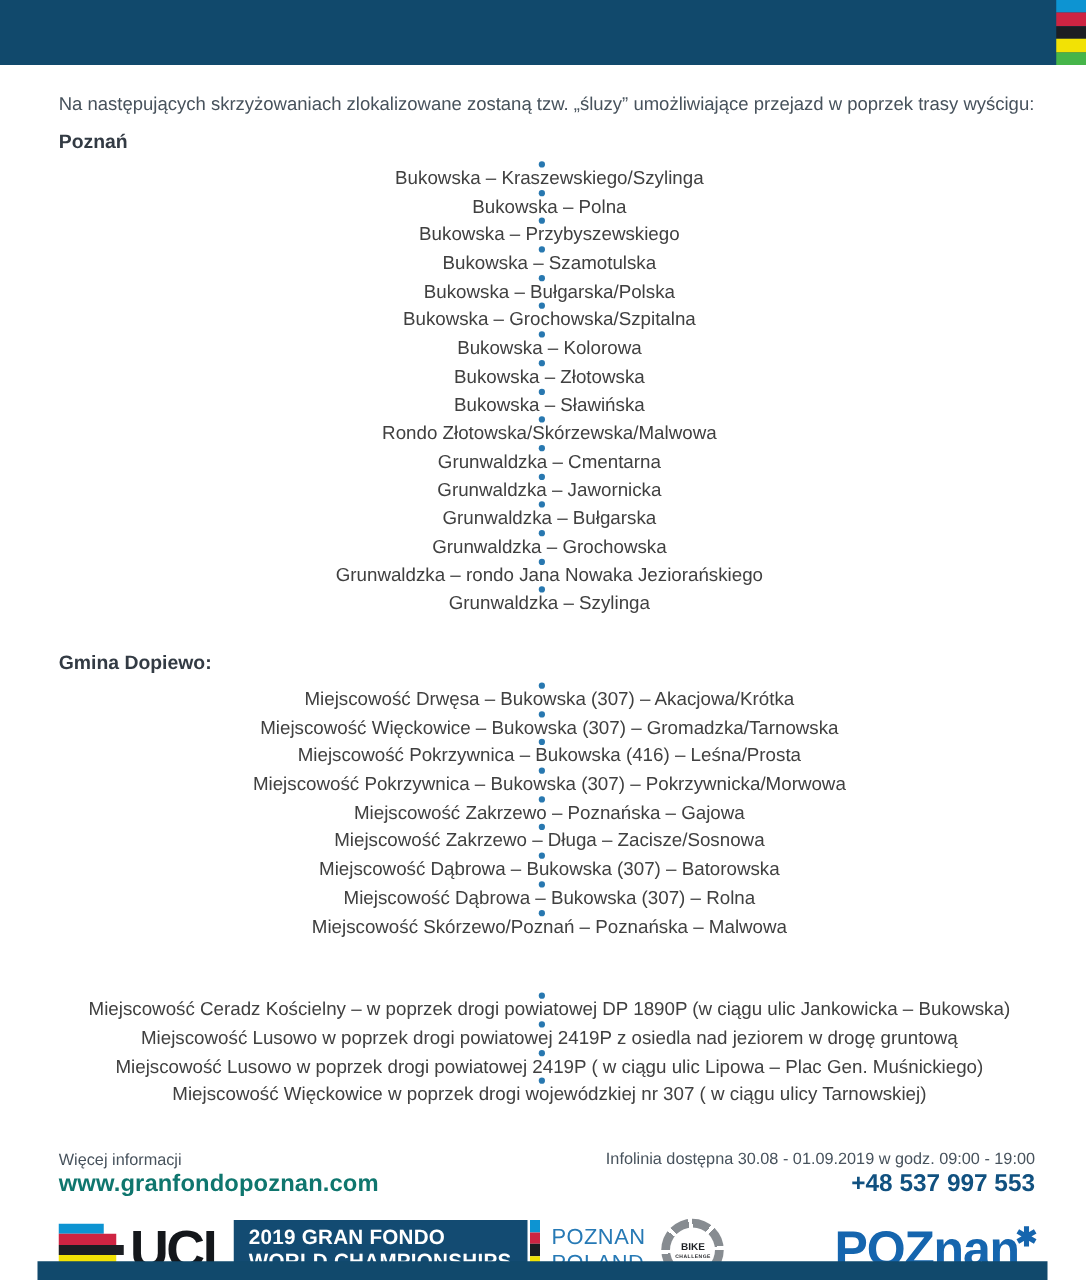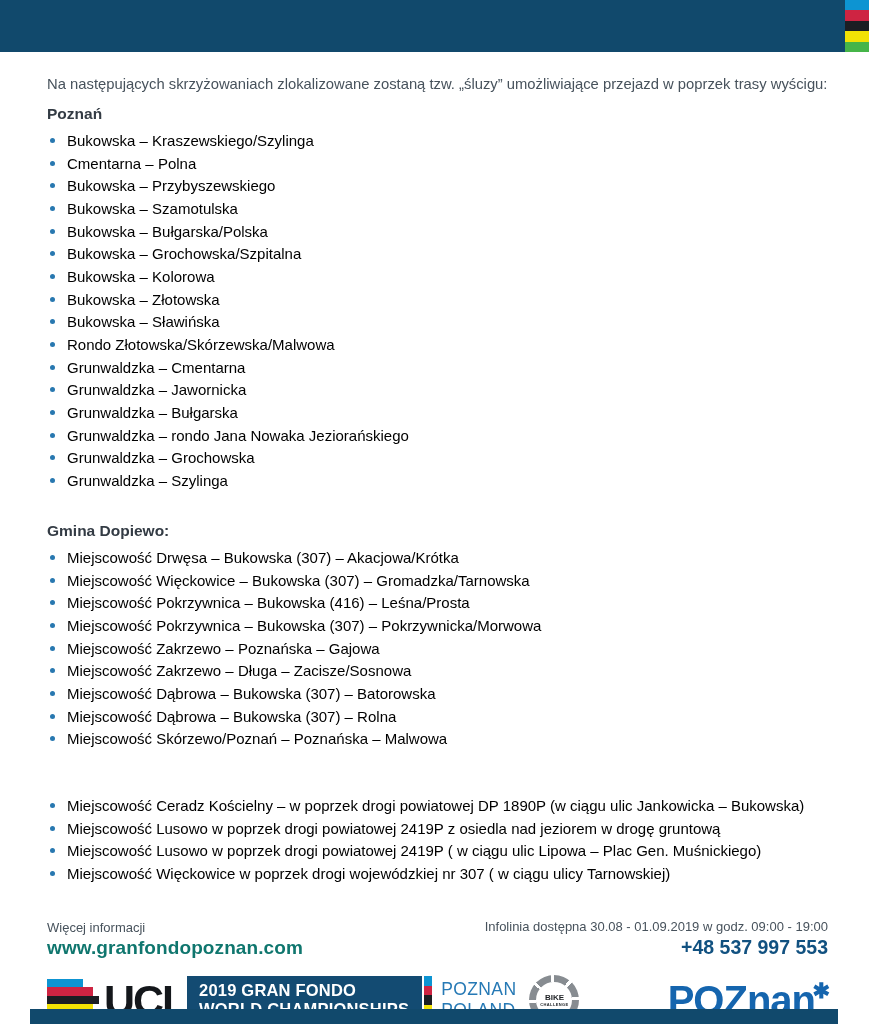--- a/index.html
+++ b/index.html
@@ -15,21 +15,21 @@
   .topbar{position:relative;width:100%;height:52px;background:#11496C;}
   .topbar .stripes{position:absolute;right:0;top:0;width:24px;height:52px;display:flex;flex-direction:column;}
   .stripes span{flex:1;}
   .s-blue{background:#0D94D2;} .s-red{background:#CE2442;} .s-black{background:#1B1E23;}
   .s-yellow{background:#F2E205;} .s-green{background:#46B549;}
   
   .content{margin:0 40px 0 47px;}
   .intro{margin:23px 0 0 0;font-size:14.8px;line-height:19px;color:#47525C;}
   h2{margin:11px 0 0 0;font-size:15.5px;font-weight:700;color:#333B44;}
   section ul{list-style:none;margin:6px 0 0 0;padding:0;}
-  li{display:flex;align-items:center;height:22.7px;font-size:15px;color:#000000;padding-left:3px;}
+  li{display:flex;align-items:center;height:22.7px;font-size:15px;color:#404040;padding-left:3px;flex-direction:column;}
   li .dot{flex:0 0 auto;width:5px;height:5px;border-radius:50%;background:#2878B0;margin-right:12px;}
   .sec-gmina h2{margin-top:30px;}
   .sec-other{margin-top:44px;}
   
   .footer-info{display:flex;justify-content:space-between;align-items:flex-end;margin:34px 41px 0 47px;}
   .fi-left .label{font-size:13px;color:#47525C;margin-bottom:2px;}
   .fi-left a{font-size:19px;font-weight:700;color:#0f766e;text-decoration:none;letter-spacing:0.1px;}
   .fi-right{text-align:right;}
   .fi-right .infoline{font-size:13px;color:#47525C;margin-bottom:2px;}
   .fi-right .phone{font-size:19.5px;font-weight:700;color:#115180;}
@@ -78,21 +78,21 @@
 
     <section class="sec-poznan">
       <h2>Poznań</h2>
       <ul>
           <li>
             <span class="dot"></span>
             <span class="li-text">Bukowska – Kraszewskiego/Szylinga</span>
           </li>
           <li>
             <span class="dot"></span>
-            <span class="li-text">Cmentarna – Polna</span>
+            <span class="li-text">Bukowska – Polna</span>
           </li>
           <li>
             <span class="dot"></span>
             <span class="li-text">Bukowska – Przybyszewskiego</span>
           </li>
           <li>
             <span class="dot"></span>
             <span class="li-text">Bukowska – Szamotulska</span>
           </li>
           <li>
@@ -126,25 +126,25 @@
           <li>
             <span class="dot"></span>
             <span class="li-text">Grunwaldzka – Jawornicka</span>
           </li>
           <li>
             <span class="dot"></span>
             <span class="li-text">Grunwaldzka – Bułgarska</span>
           </li>
           <li>
             <span class="dot"></span>
+            <span class="li-text">Grunwaldzka – Grochowska</span>
+          </li>
+          <li>
+            <span class="dot"></span>
             <span class="li-text">Grunwaldzka – rondo Jana Nowaka Jeziorańskiego</span>
-          </li>
-          <li>
-            <span class="dot"></span>
-            <span class="li-text">Grunwaldzka – Grochowska</span>
           </li>
           <li>
             <span class="dot"></span>
             <span class="li-text">Grunwaldzka – Szylinga</span>
           </li>
         </ul>
     </section>
 
     <section class="sec-gmina">
       <h2>Gmina Dopiewo:</h2>

